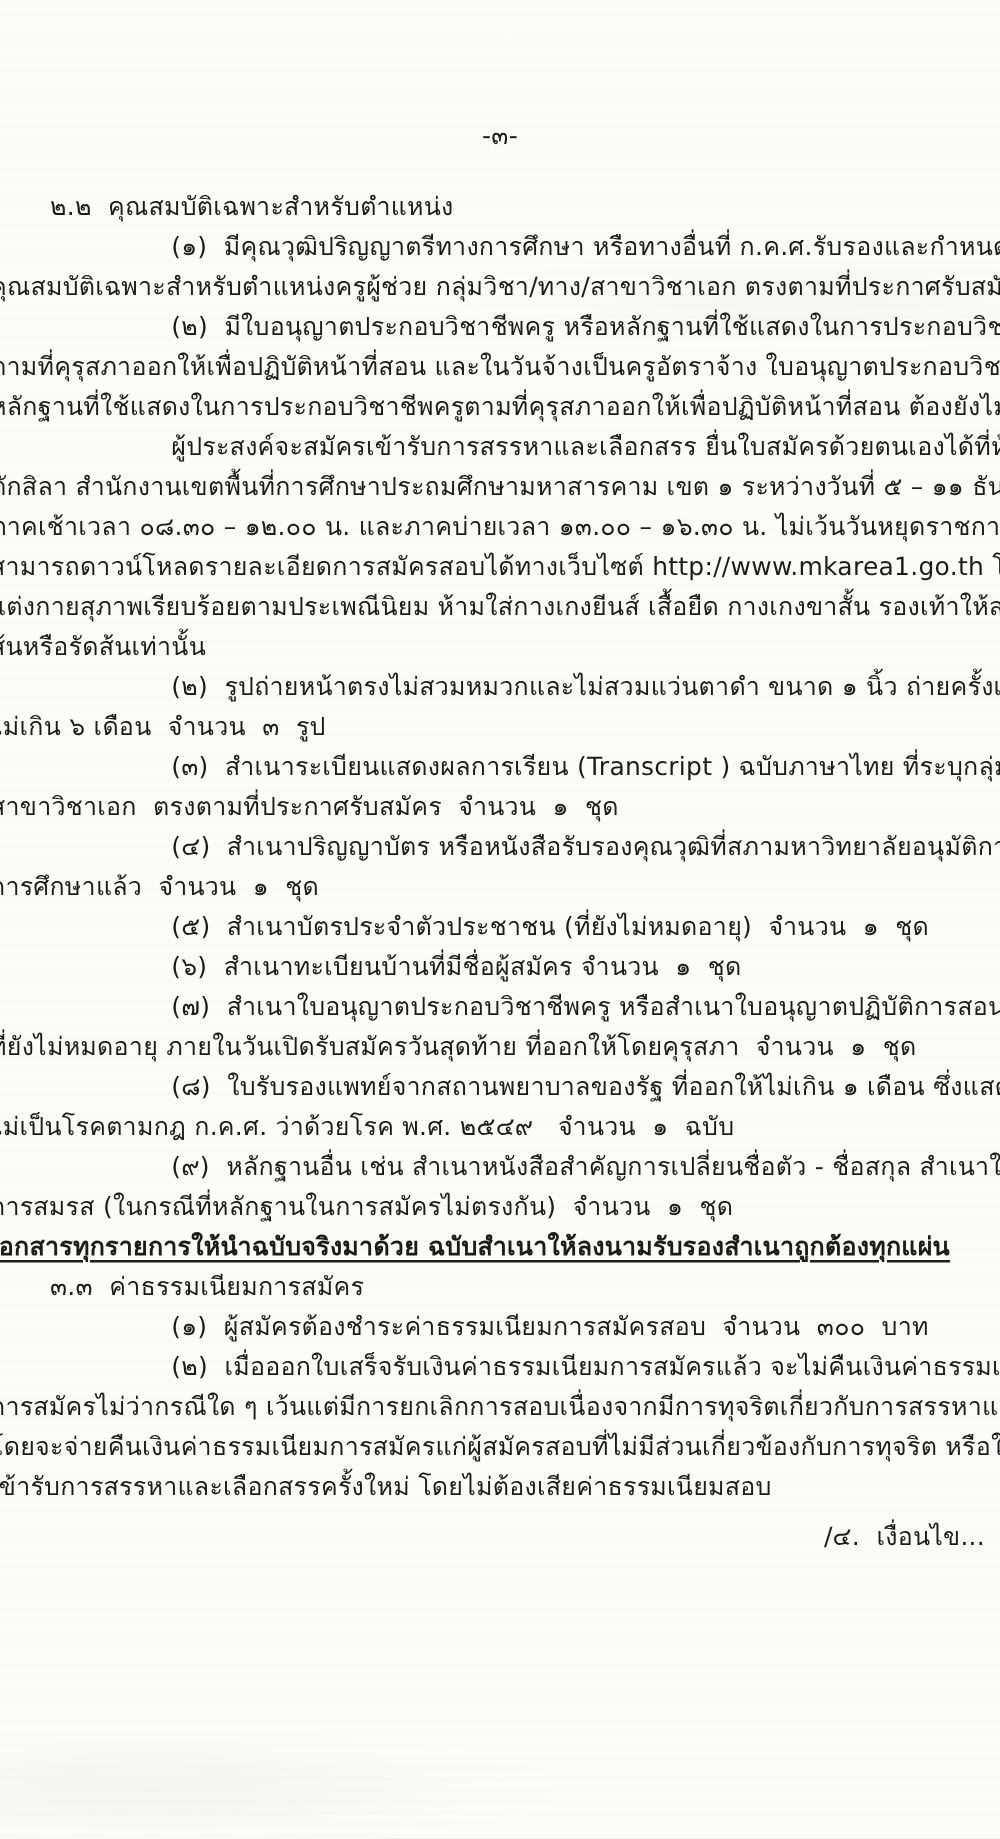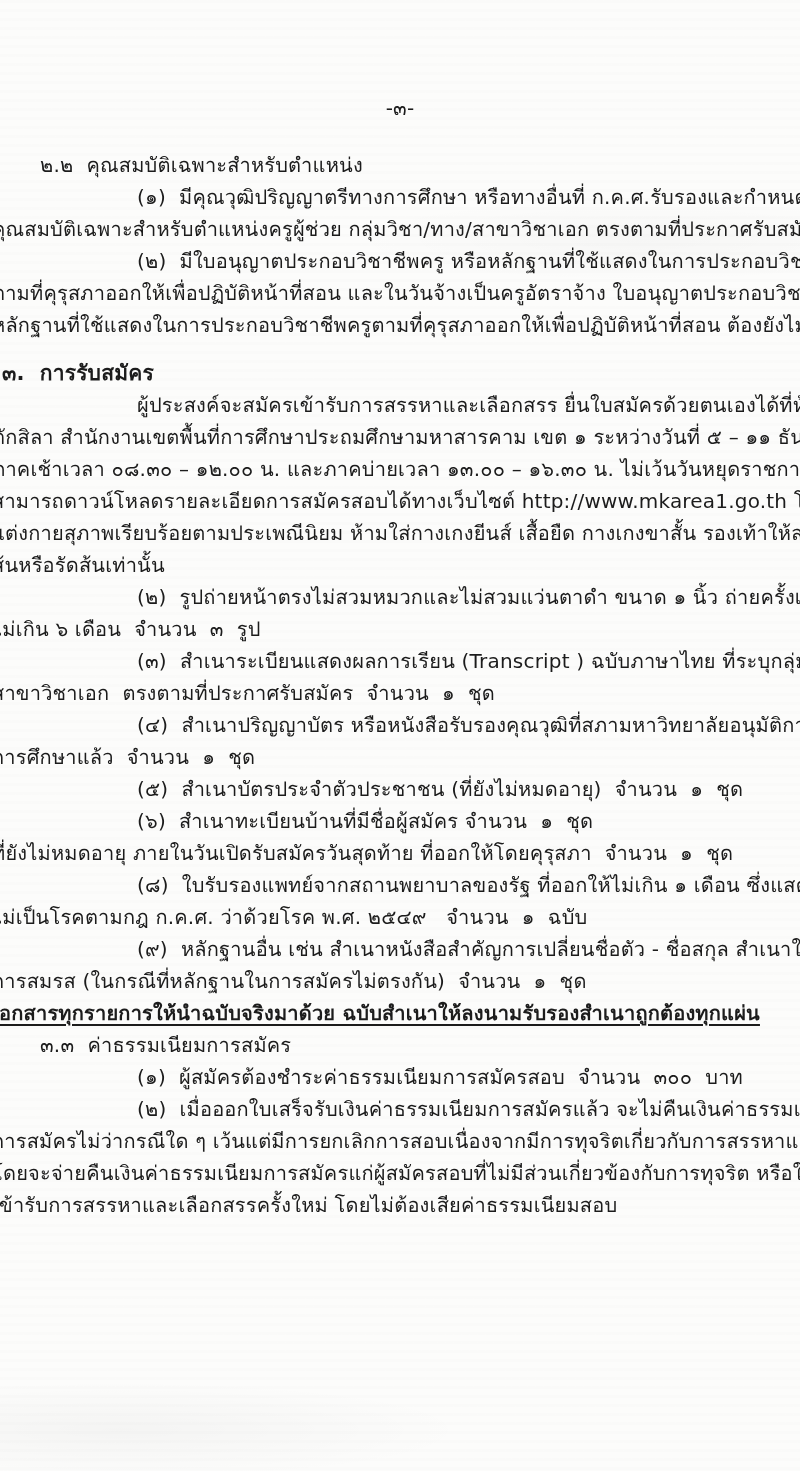--- a/index.html
+++ b/index.html
@@ -45,41 +45,42 @@
 
 <main class="page">
   <div id="doc-lines">
       <div class="line pageno">-๓-</div>
       <div class="line sub">๒.๒  คุณสมบัติเฉพาะสำหรับตำแหน่ง</div>
       <div class="line item">(๑)  มีคุณวุฒิปริญญาตรีทางการศึกษา หรือทางอื่นที่ ก.ค.ศ.รับรองและกำหนดให้เป็น</div>
       <div class="line flush">คุณสมบัติเฉพาะสำหรับตำแหน่งครูผู้ช่วย กลุ่มวิชา/ทาง/สาขาวิชาเอก ตรงตามที่ประกาศรับสมัคร</div>
       <div class="line item">(๒)  มีใบอนุญาตประกอบวิชาชีพครู หรือหลักฐานที่ใช้แสดงในการประกอบวิชาชีพครู</div>
       <div class="line flush">ตามที่คุรุสภาออกให้เพื่อปฏิบัติหน้าที่สอน และในวันจ้างเป็นครูอัตราจ้าง ใบอนุญาตประกอบวิชาชีพครู หรือ</div>
       <div class="line flush">หลักฐานที่ใช้แสดงในการประกอบวิชาชีพครูตามที่คุรุสภาออกให้เพื่อปฏิบัติหน้าที่สอน ต้องยังไม่หมดอายุ</div>
-      <div class="line head">๓.  การรับสมัคร</div>
       <div class="line item">ผู้ประสงค์จะสมัครเข้ารับการสรรหาและเลือกสรร ยื่นใบสมัครด้วยตนเองได้ที่ห้องประชุม</div>
       <div class="line flush">ตักสิลา สำนักงานเขตพื้นที่การศึกษาประถมศึกษามหาสารคาม เขต ๑ ระหว่างวันที่ ๕ – ๑๑ ธันวาคม ๒๕๖๖</div>
       <div class="line flush">ภาคเช้าเวลา ๐๘.๓๐ – ๑๒.๐๐ น. และภาคบ่ายเวลา ๑๓.๐๐ – ๑๖.๓๐ น. ไม่เว้นวันหยุดราชการ ทั้งนี้</div>
       <div class="line flush"><span>สามารถดาวน์โหลดรายละเอียดการสมัครสอบได้ทางเว็บไซต์ </span><span class="url">http://www.mkarea1.go.th</span><span> โดยผู้สมัครต้อง</span></div>
       <div class="line flush">แต่งกายสุภาพเรียบร้อยตามประเพณีนิยม ห้ามใส่กางเกงยีนส์ เสื้อยืด กางเกงขาสั้น รองเท้าให้สวมรองเท้าหุ้ม</div>
       <div class="line flush">ส้นหรือรัดส้นเท่านั้น</div>
       <div class="line item">(๒)  รูปถ่ายหน้าตรงไม่สวมหมวกและไม่สวมแว่นตาดำ ขนาด ๑ นิ้ว ถ่ายครั้งเดียวกัน</div>
       <div class="line flush">ไม่เกิน ๖ เดือน  จำนวน  ๓  รูป</div>
       <div class="line item">(๓)  สำเนาระเบียนแสดงผลการเรียน (Transcript ) ฉบับภาษาไทย ที่ระบุกลุ่มวิชา/ทาง/</div>
       <div class="line flush">สาขาวิชาเอก  ตรงตามที่ประกาศรับสมัคร  จำนวน  ๑  ชุด</div>
       <div class="line item">(๔)  สำเนาปริญญาบัตร หรือหนังสือรับรองคุณวุฒิที่สภามหาวิทยาลัยอนุมัติการสำเร็จ</div>
       <div class="line flush">การศึกษาแล้ว  จำนวน  ๑  ชุด</div>
       <div class="line item">(๕)  สำเนาบัตรประจำตัวประชาชน (ที่ยังไม่หมดอายุ)  จำนวน  ๑  ชุด</div>
       <div class="line item">(๖)  สำเนาทะเบียนบ้านที่มีชื่อผู้สมัคร จำนวน  ๑  ชุด</div>
+      <div class="line item">(๗)  สำเนาใบอนุญาตประกอบวิชาชีพครู หรือสำเนาใบอนุญาตปฏิบัติการสอน</div>
       <div class="line flush">ที่ยังไม่หมดอายุ ภายในวันเปิดรับสมัครวันสุดท้าย ที่ออกให้โดยคุรุสภา  จำนวน  ๑  ชุด</div>
       <div class="line item">(๘)  ใบรับรองแพทย์จากสถานพยาบาลของรัฐ ที่ออกให้ไม่เกิน ๑ เดือน ซึ่งแสดงว่า</div>
       <div class="line flush">ไม่เป็นโรคตามกฎ ก.ค.ศ. ว่าด้วยโรค พ.ศ. ๒๕๔๙   จำนวน  ๑  ฉบับ</div>
       <div class="line item">(๙)  หลักฐานอื่น เช่น สำเนาหนังสือสำคัญการเปลี่ยนชื่อตัว - ชื่อสกุล สำเนาใบสำคัญ</div>
       <div class="line flush">การสมรส (ในกรณีที่หลักฐานในการสมัครไม่ตรงกัน)  จำนวน  ๑  ชุด</div>
       <div class="line note">เอกสารทุกรายการให้นำฉบับจริงมาด้วย ฉบับสำเนาให้ลงนามรับรองสำเนาถูกต้องทุกแผ่น</div>
       <div class="line sub">๓.๓  ค่าธรรมเนียมการสมัคร</div>
       <div class="line item">(๑)  ผู้สมัครต้องชำระค่าธรรมเนียมการสมัครสอบ  จำนวน  ๓๐๐  บาท</div>
       <div class="line item">(๒)  เมื่อออกใบเสร็จรับเงินค่าธรรมเนียมการสมัครแล้ว จะไม่คืนเงินค่าธรรมเนียม</div>
       <div class="line flush">การสมัครไม่ว่ากรณีใด ๆ เว้นแต่มีการยกเลิกการสอบเนื่องจากมีการทุจริตเกี่ยวกับการสรรหาและเลือกสรร</div>
       <div class="line flush">โดยจะจ่ายคืนเงินค่าธรรมเนียมการสมัครแก่ผู้สมัครสอบที่ไม่มีส่วนเกี่ยวข้องกับการทุจริต หรือให้มีสิทธิ</div>
       <div class="line flush">เข้ารับการสรรหาและเลือกสรรครั้งใหม่ โดยไม่ต้องเสียค่าธรรมเนียมสอบ</div>
+      <div class="line right">/๔.  เงื่อนไข...</div>
     </div>
 </main>
 
 </body></html>

